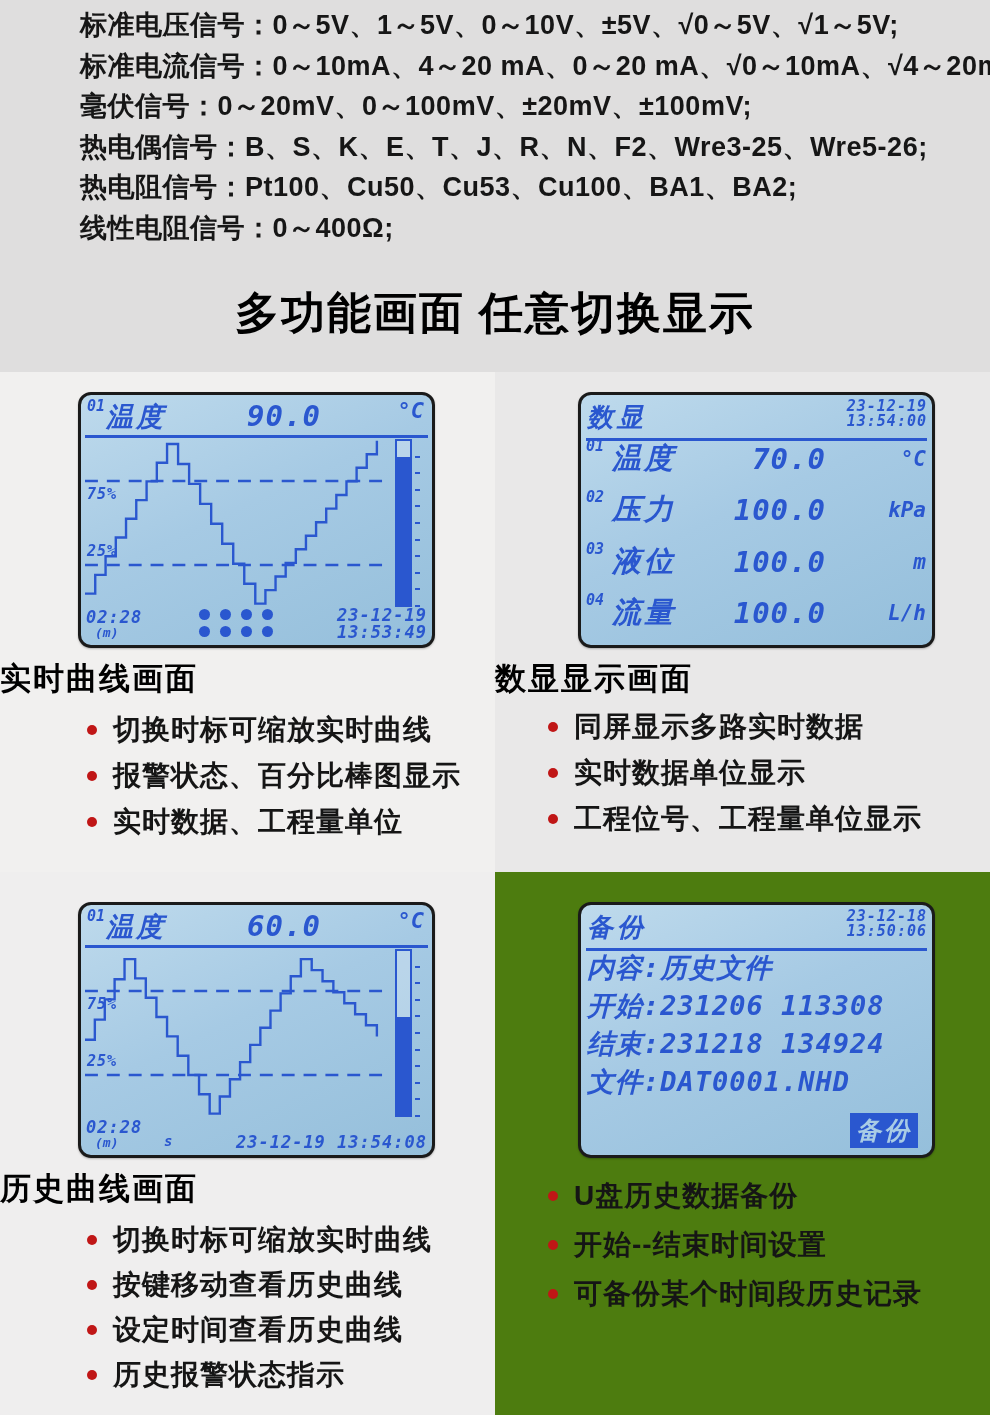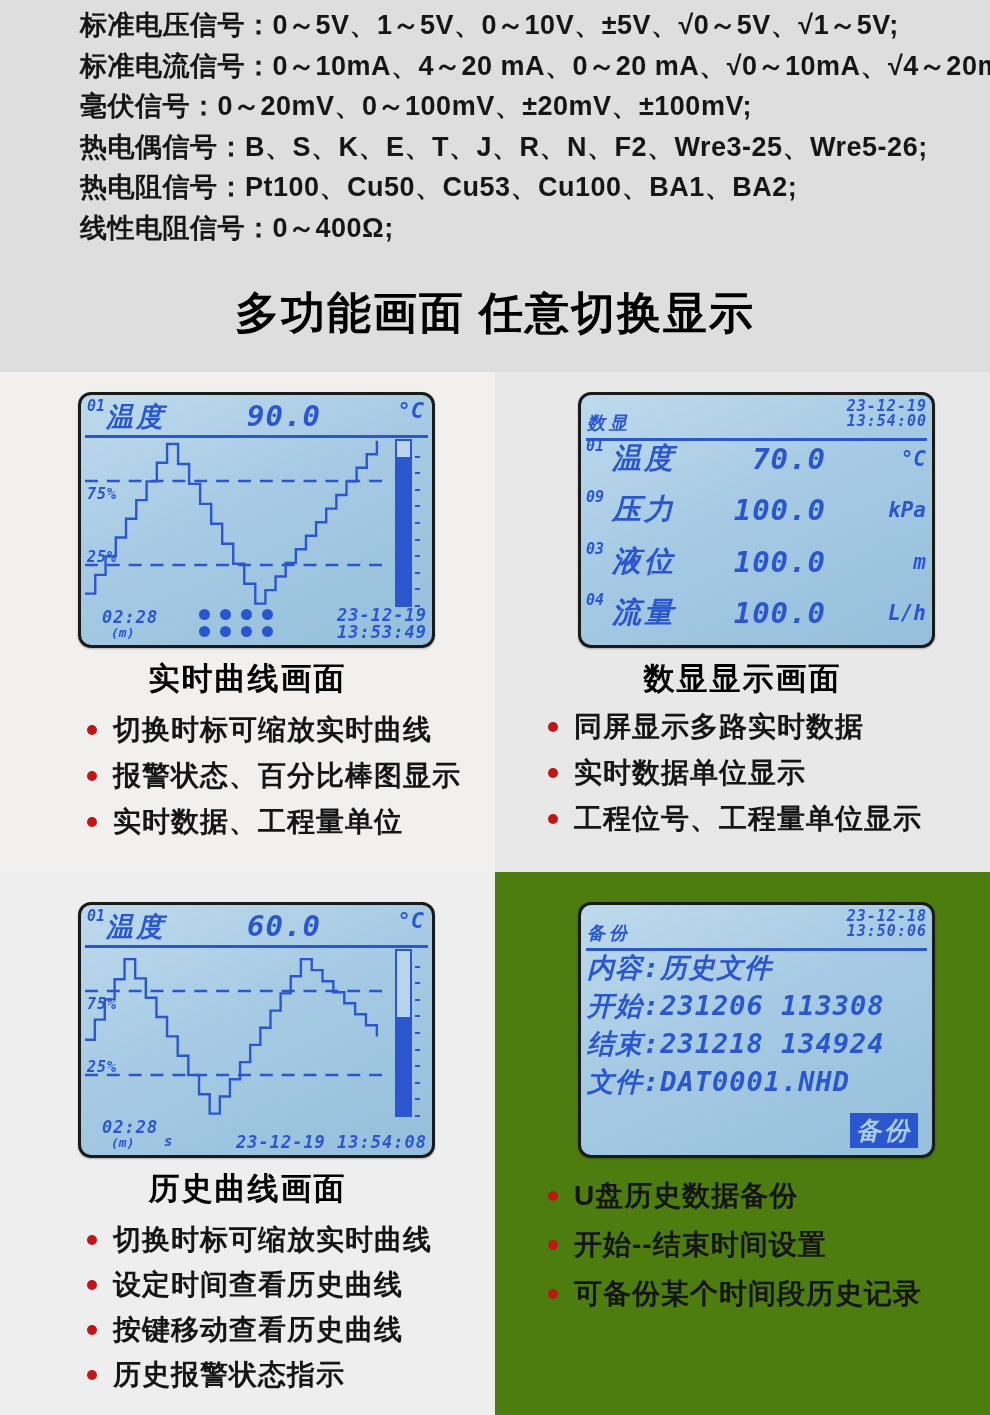--- a/index.html
+++ b/index.html
@@ -11,21 +11,21 @@
   .spec-line{margin-left:80px;font-size:27px;line-height:40.5px;color:#161616;font-weight:600;letter-spacing:.5px;white-space:nowrap;}
   .main-title{margin:36px 0 0 0;text-align:center;font-size:44px;font-weight:bold;color:#000;letter-spacing:2px;}
 
   
   .card{position:absolute;box-sizing:border-box;}
   #cardTL{left:0;top:372px;width:495px;height:500px;background:#f1f0ef;}
   #cardTR{left:495px;top:372px;width:495px;height:500px;background:#e9e8e8;}
   #cardBL{left:0;top:872px;width:495px;height:543px;background:#efeeee;}
   #cardBR{left:495px;top:872px;width:495px;height:543px;background:#4d7c0f;}
 
-  .card-title{margin:10px 0 0 0;text-align:center;font-size:31px;font-weight:bold;color:#000;letter-spacing:2px;}
+  .card-title{margin:10px 0 0 0;text-align:left;font-size:31px;font-weight:bold;color:#000;letter-spacing:2px;}
   .bullets{list-style:none;margin:13px 0 0 0;padding:0;}
   .card-left  .bullets{padding-left:87px;}
   .card-right .bullets{padding-left:53px;}
   .bullets li{display:flex;align-items:center;font-size:28px;color:#151515;font-weight:600;letter-spacing:1px;margin-bottom:12px;line-height:34px;white-space:nowrap;}
   #cardBL .bullets li{margin-bottom:11px;}
   #cardBR .bullets{margin-top:21px;}
   #cardBR .bullets li{margin-bottom:15px;}
   #cardTR .bullets{margin-top:10px;}
   .dotred{width:10px;height:10px;border-radius:50%;background:#c01616;margin-right:16px;flex:none;}
 
@@ -43,37 +43,37 @@
   .ch{position:absolute;left:0;top:-2px;font-size:15px;font-weight:bold;}
   .tag{position:absolute;left:19px;top:0;font-size:27px;font-weight:bold;letter-spacing:3px;}
   .val{position:absolute;left:138px;top:0;width:118px;text-align:center;font-size:29px;font-weight:bold;letter-spacing:1px;}
   .unitx{position:absolute;right:2px;top:-1px;font-size:22px;font-weight:bold;}
   .hline{position:absolute;left:4px;right:4px;top:40px;height:2.5px;background:#2a57cf;}
   .curve{position:absolute;left:4px;top:44px;width:304px;height:168px;}
   .dashln{stroke:#2a57cf;stroke-width:2.4;stroke-dasharray:13 9;}
   .wave{fill:none;stroke:#2a57cf;stroke-width:2.4;}
   .pct{position:absolute;left:6px;font-size:15px;font-weight:bold;letter-spacing:1px;}
   .p75{top:90px;}
-  .p25{top:153px;text-align:center;}
+  .p25{top:147px;text-align:center;}
   .bar{position:absolute;right:20px;top:44px;width:17px;height:168px;border:2px solid #2a57cf;box-sizing:border-box;background:rgba(250,253,255,.25);}
   .bar-fill{position:absolute;left:0;right:0;bottom:0;background:#2a57cf;}
   .ticks{position:absolute;right:12px;top:46px;width:5px;height:166px;
          background:repeating-linear-gradient(to bottom,transparent 0 14.6px,#2a57cf 14.6px 16.6px);}
-  .ft-l{position:absolute;left:21px;bottom:4px;line-height:16px;margin-top:12px;}
+  .ft-l{position:absolute;left:5px;bottom:4px;line-height:16px;margin-top:12px;}
   .ts{font-size:17px;font-weight:bold;letter-spacing:1px;}
   .tu{font-size:13px;font-weight:bold;margin-left:9px;}
   .dots{position:absolute;left:118px;bottom:8px;display:grid;grid-template-columns:repeat(4,11px);gap:6px 10px;}
   .dot{width:11px;height:11px;border-radius:50%;background:#2a57cf;}
   .ft-r{position:absolute;right:5px;bottom:4px;text-align:right;font-size:17px;font-weight:bold;line-height:17px;letter-spacing:1px;}
   .ft-r.one{white-space:nowrap;font-size:17px;}
   .smark{position:absolute;left:83px;bottom:6px;font-size:14px;font-weight:bold;}
 
   
   .dhdr{position:absolute;left:5px;right:5px;top:2px;height:41px;border-bottom:3px solid #2a57cf;}
-  .dtitle{position:absolute;left:1px;bottom:3px;font-size:18px;font-weight:bold;letter-spacing:4px;}
+  .dtitle{position:absolute;left:1px;bottom:3px;font-size:26px;font-weight:bold;letter-spacing:4px;}
   .ddate{position:absolute;right:0;top:2px;text-align:right;font-size:15px;line-height:15px;font-weight:bold;letter-spacing:1px;}
   .drows{position:absolute;left:5px;right:6px;top:40px;bottom:8px;display:flex;flex-direction:column;justify-content:space-between;}
   .drow{display:flex;align-items:center;height:48px;}
   .dch{font-size:15px;font-weight:bold;width:26px;align-self:flex-start;margin-top:2px;flex:none;}
   .dtag{font-size:29px;font-weight:bold;letter-spacing:3px;flex:none;}
   .dval{flex:1;text-align:right;font-size:29px;font-weight:bold;letter-spacing:1px;}
   .dunit{width:100px;text-align:right;font-size:21px;font-weight:bold;flex:none;}
   .blines{position:absolute;left:6px;right:5px;top:44px;}
   .bline{font-size:27px;font-weight:bold;line-height:38px;letter-spacing:1px;white-space:nowrap;}
   .bbtn{position:absolute;right:14px;bottom:7px;background:#2a57cf;color:#a9cce5;font-size:25px;font-weight:bold;padding:1px 6px;letter-spacing:3px;}
@@ -159,21 +159,21 @@
         </span>
       </div>
       <div class="drows">
         <div class="drow">
           <span class="dch">01</span>
             <span class="dtag">温度</span>
           <span class="dval">70.0</span>
             <span class="dunit">°C</span>
         </div>
         <div class="drow">
-          <span class="dch">09</span>
+          <span class="dch">02</span>
             <span class="dtag">压力</span>
           <span class="dval">100.0</span>
             <span class="dunit">kPa</span>
         </div>
         <div class="drow">
           <span class="dch">03</span>
             <span class="dtag">液位</span>
           <span class="dval">100.0</span>
             <span class="dunit">m</span>
         </div>
@@ -232,25 +232,25 @@
       </div>
     </div>
     <h2 class="card-title">历史曲线画面</h2>
     <ul class="bullets">
       <li>
           <span class="dotred"></span>
           <span>切换时标可缩放实时曲线</span>
         </li>
       <li>
           <span class="dotred"></span>
+          <span>按键移动查看历史曲线</span>
+        </li>
+      <li>
+          <span class="dotred"></span>
           <span>设定时间查看历史曲线</span>
-        </li>
-      <li>
-          <span class="dotred"></span>
-          <span>按键移动查看历史曲线</span>
         </li>
       <li>
           <span class="dotred"></span>
           <span>历史报警状态指示</span>
         </li>
     </ul>
   </section>
 
   <section class="card card-right" id="cardBR">
     <div class="lcd">

